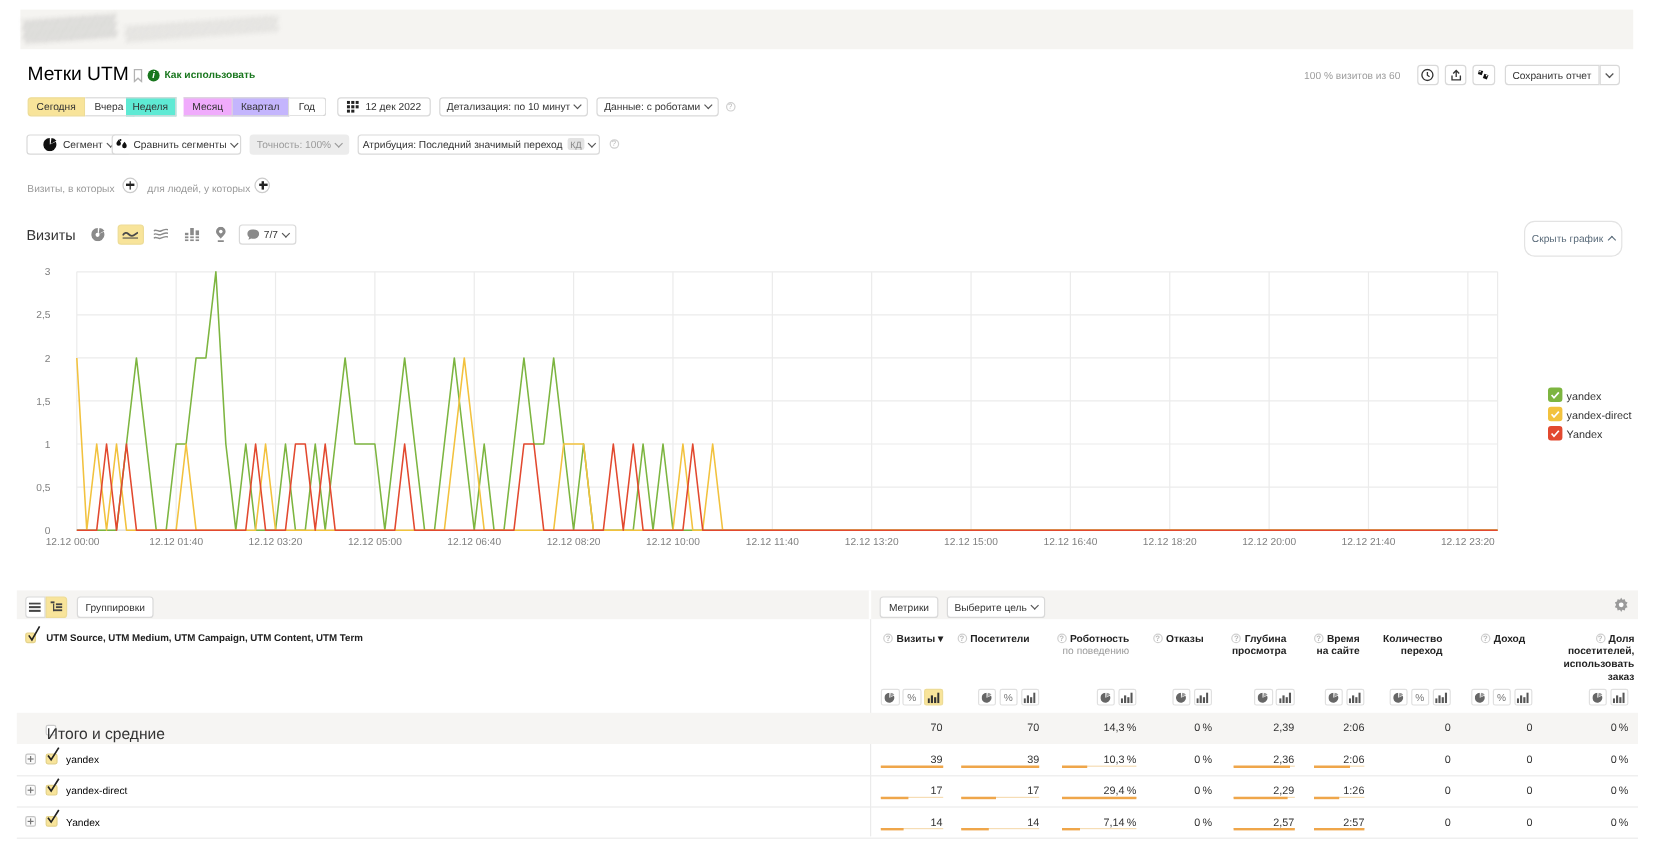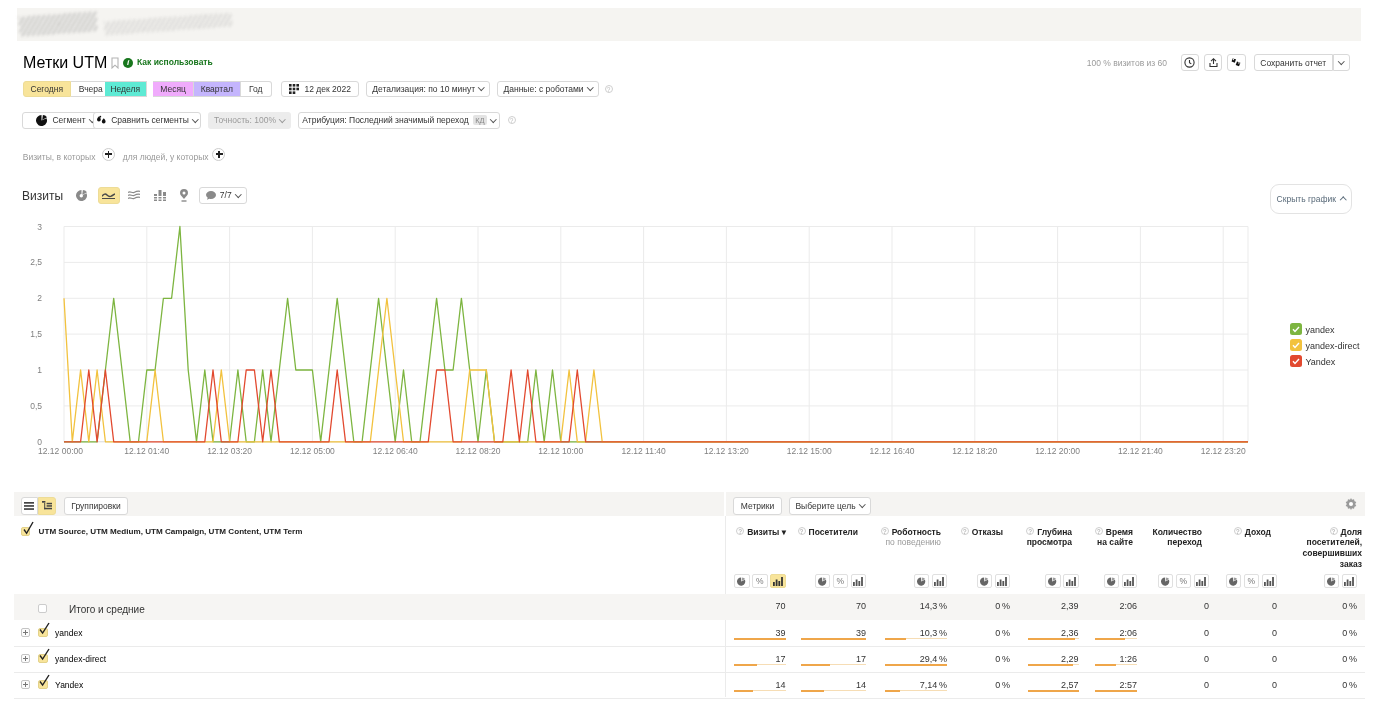--- a/index.html
+++ b/index.html
@@ -230,21 +230,21 @@
 <div style="position:absolute;right:376px;top:526.5px;font-size:8.5px;font-weight:bold;color:#222;white-space:nowrap"><span class="qm" style="margin-right:3px;vertical-align:1px">?</span>Отказы</div>
 <div style="position:absolute;right:307px;top:526.5px;font-size:8.5px;font-weight:bold;color:#222;white-space:nowrap"><span class="qm" style="margin-right:3px;vertical-align:1px">?</span>Глубина</div>
 <div style="position:absolute;right:307px;top:537.3px;font-size:8.5px;font-weight:bold;color:#222;white-space:nowrap">просмотра</div>
 <div style="position:absolute;right:246px;top:526.5px;font-size:8.5px;font-weight:bold;color:#222;white-space:nowrap"><span class="qm" style="margin-right:3px;vertical-align:1px">?</span>Время</div>
 <div style="position:absolute;right:246px;top:537.3px;font-size:8.5px;font-weight:bold;color:#222;white-space:nowrap">на сайте</div>
 <div style="position:absolute;right:177px;top:526.5px;font-size:8.5px;font-weight:bold;color:#222;white-space:nowrap">Количество</div>
 <div style="position:absolute;right:177px;top:537.3px;font-size:8.5px;font-weight:bold;color:#222;white-space:nowrap">переход</div>
 <div style="position:absolute;right:108px;top:526.5px;font-size:8.5px;font-weight:bold;color:#222;white-space:nowrap"><span class="qm" style="margin-right:3px;vertical-align:1px">?</span>Доход</div>
 <div style="position:absolute;right:17px;top:526.5px;font-size:8.5px;font-weight:bold;color:#222;white-space:nowrap"><span class="qm" style="margin-right:3px;vertical-align:1px">?</span>Доля</div>
 <div style="position:absolute;right:17px;top:537.3px;font-size:8.5px;font-weight:bold;color:#222;white-space:nowrap">посетителей,</div>
-<div style="position:absolute;right:17px;top:548.1px;font-size:8.5px;font-weight:bold;color:#222;white-space:nowrap">совершивших</div>
+<div style="position:absolute;right:17px;top:548.1px;font-size:8.5px;font-weight:bold;color:#222;white-space:nowrap">использовать</div>
 <div style="position:absolute;right:17px;top:558.9px;font-size:8.5px;font-weight:bold;color:#222;white-space:nowrap">заказ</div>
 <div style="position:absolute;left:770.0px;top:574px;width:15.5px;height:14px;background:#f8e49a;border:1px solid #eddc97;border-radius:2px;display:flex;align-items:center;justify-content:center">
     <svg width="10" height="9" viewBox="0 0 10 9">
       <g fill="#333">
         <rect x="0" y="5" width="1.8" height="4"></rect>
         <rect x="2.7" y="2.5" width="1.8" height="6.5"></rect>
         <rect x="5.4" y="4" width="1.8" height="5"></rect>
         <rect x="8.1" y="0" width="1.8" height="9"></rect>
       </g>
     </svg>
@@ -390,21 +390,21 @@
     </svg>
   </div>
 <div style="position:absolute;left:1323.5px;top:574px;width:15.5px;height:14px;background:#fff;border:1px solid #e0e0e0;border-radius:2px;display:flex;align-items:center;justify-content:center">
     <svg width="9" height="9" viewBox="0 0 12 11">
       <path d="M5.5 0A5.5 5.5 0 1 0 10.5 3.2L5.5 5.5z" fill="#666"></path>
       <path d="M6.9 0A5.5 5.5 0 0 1 11 2.2L6.2 4.9z" fill="#999"></path>
     </svg>
   </div>
 <div class="abs" style="left:14px;top:593.5px;width:1351px;height:26.299999999999955px;background:#f6f5f3"></div>
 <div class="abs" style="left:38.1px;top:603.5px;width:9px;height:9px;background:#fff;border:1px solid #ccc;border-radius:2px"></div>
-<div class="abs" style="left:69px;top:604.0px;font-size:10px;color:#333">Итого и средние</div>
+<div class="abs" style="left:39px;top:604.0px;font-size:13px;color:#333">Итого и средние</div>
 <div style="position:absolute;right:593.5px;top:601.0px;font-size:9px;color:#333;white-space:nowrap">70</div>
 <div style="position:absolute;right:513px;top:601.0px;font-size:9px;color:#333;white-space:nowrap">70</div>
 <div style="position:absolute;right:432px;top:601.0px;font-size:9px;color:#333;white-space:nowrap">14,3 %</div>
 <div style="position:absolute;right:369px;top:601.0px;font-size:9px;color:#333;white-space:nowrap">0 %</div>
 <div style="position:absolute;right:300.5px;top:601.0px;font-size:9px;color:#333;white-space:nowrap">2,39</div>
 <div style="position:absolute;right:242px;top:601.0px;font-size:9px;color:#333;white-space:nowrap">2:06</div>
 <div style="position:absolute;right:170px;top:601.0px;font-size:9px;color:#333;white-space:nowrap">0</div>
 <div style="position:absolute;right:102px;top:601.0px;font-size:9px;color:#333;white-space:nowrap">0</div>
 <div style="position:absolute;right:22px;top:601.0px;font-size:9px;color:#333;white-space:nowrap">0 %</div>
 <div class="abs" style="left:14px;top:645.7px;width:1351px;height:1px;background:#ebebeb"></div>

